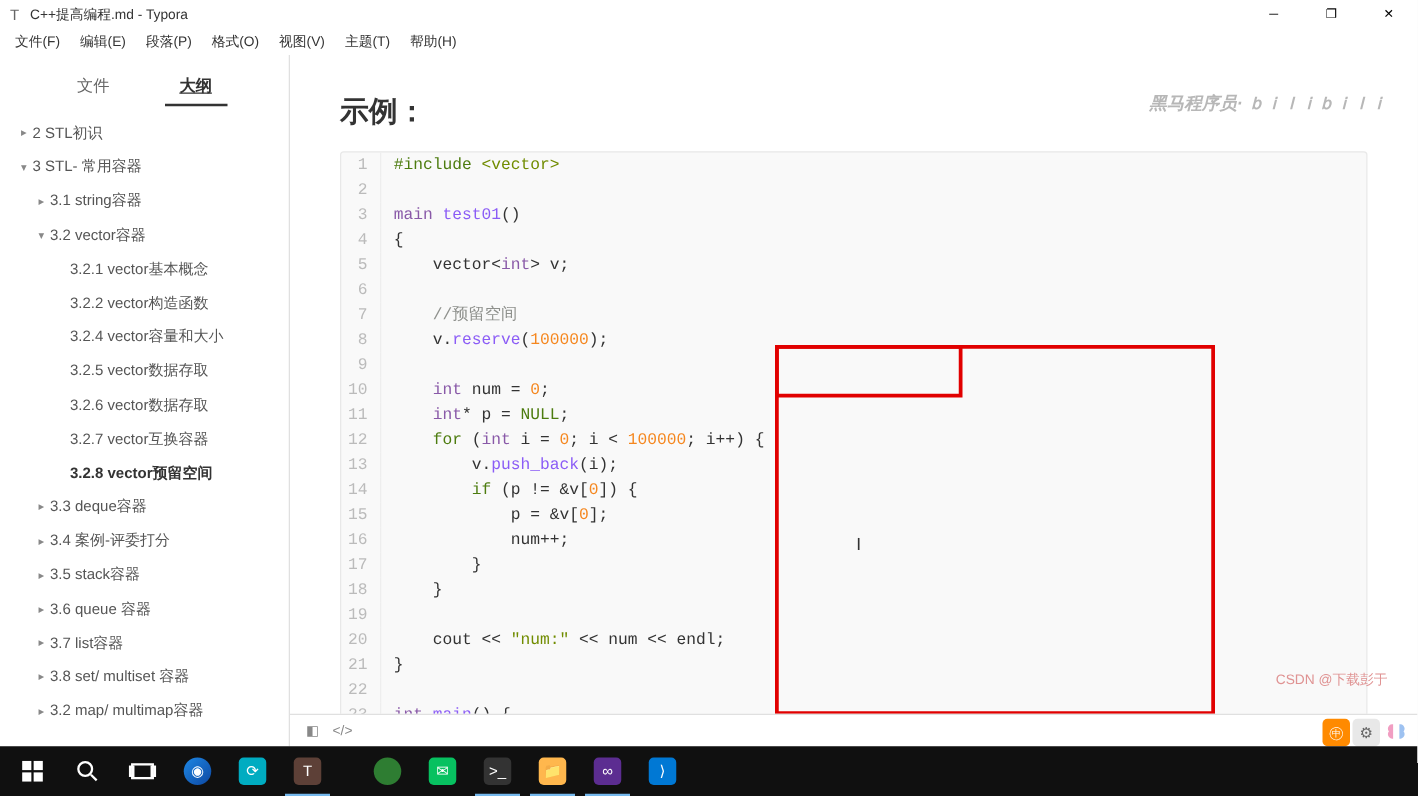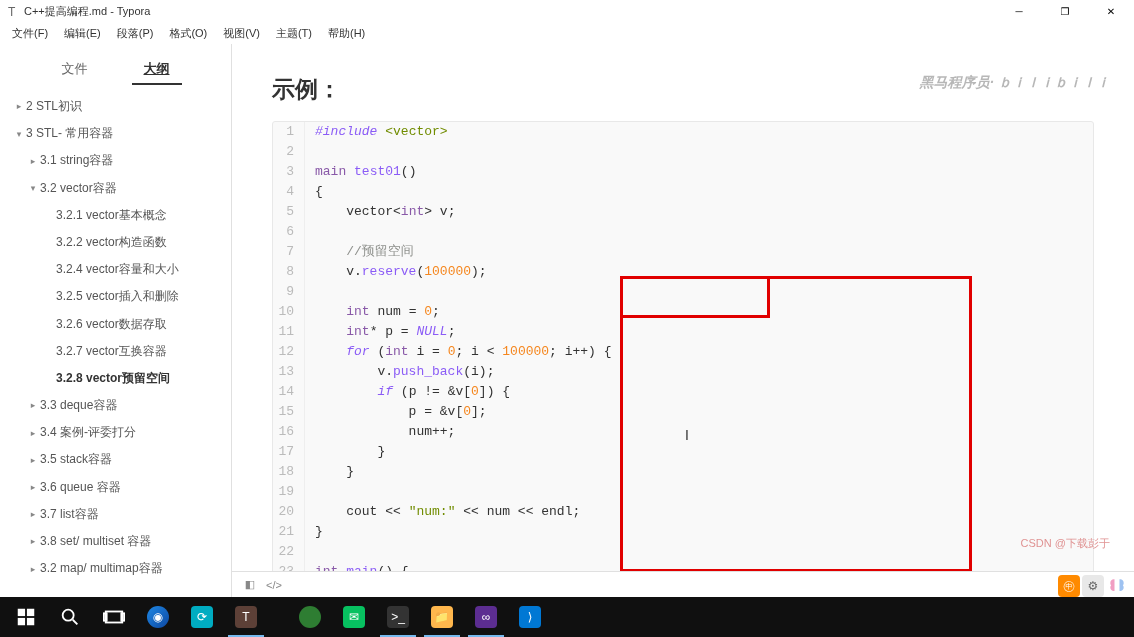--- a/index.html
+++ b/index.html
@@ -32,21 +32,21 @@
     .indent-2 { padding-left: 38px; }
     
     .content { flex: 1; background: #fff; position: relative; overflow: hidden; }
     .content-inner { padding: 10px 40px; height: 100%; overflow: auto; }
     .heading { font-size: 23px; font-weight: bold; margin: 20px 0 16px; color: #333; }
     
     .code-block { background: #f9f9f9; border: 1px solid #e8e8e8; border-radius: 3px; font-family: Consolas, "Courier New", monospace; position: relative; }
     .code-line { display: flex; line-height: 20px; font-size: 13px; }
     .line-num { width: 32px; text-align: right; padding-right: 10px; color: #bbb; user-select: none; border-right: 1px solid #eee; margin-right: 10px; }
     .code-text { white-space: pre; color: #333; }
-    .kw { color: #8b5cf6; font-style: italic; }
+    .kw { color: #4d7c0f; }
     .type { color: #8959a8; }
     .str { color: #718c00; }
     .num { color: #f5871f; }
     .cmt { color: #8e908c; }
     .func { color: #8b5cf6; text-align: right; }
     
     .red-box1 { position: absolute; border: 3px solid #e10000; pointer-events: none; left: 388px; top: 232px; width: 150px; height: 42px; }
     .red-box2 { position: absolute; border: 3px solid #e10000; pointer-events: none; left: 388px; top: 232px; width: 352px; height: 296px; }
     
     .watermark1 { position: absolute; right: 24px; top: 30px; font-size: 14px; color: #999; font-weight: bold; font-style: italic; opacity: 0.7; }
@@ -119,21 +119,21 @@
         <div class="tree-item indent-2">
           <span class="chev blank">▸</span>
           <span>3.2.2 vector构造函数</span>
         </div>
         <div class="tree-item indent-2">
           <span class="chev blank">▸</span>
           <span>3.2.4 vector容量和大小</span>
         </div>
         <div class="tree-item indent-2">
           <span class="chev blank">▸</span>
-          <span>3.2.5 vector插入和删除</span>
+          <span>3.2.5 vector数据存取</span>
         </div>
         <div class="tree-item indent-2">
           <span class="chev blank">▸</span>
           <span>3.2.6 vector数据存取</span>
         </div>
         <div class="tree-item indent-2">
           <span class="chev blank">▸</span>
           <span>3.2.7 vector互换容器</span>
         </div>
         <div class="tree-item indent-2 bold">

